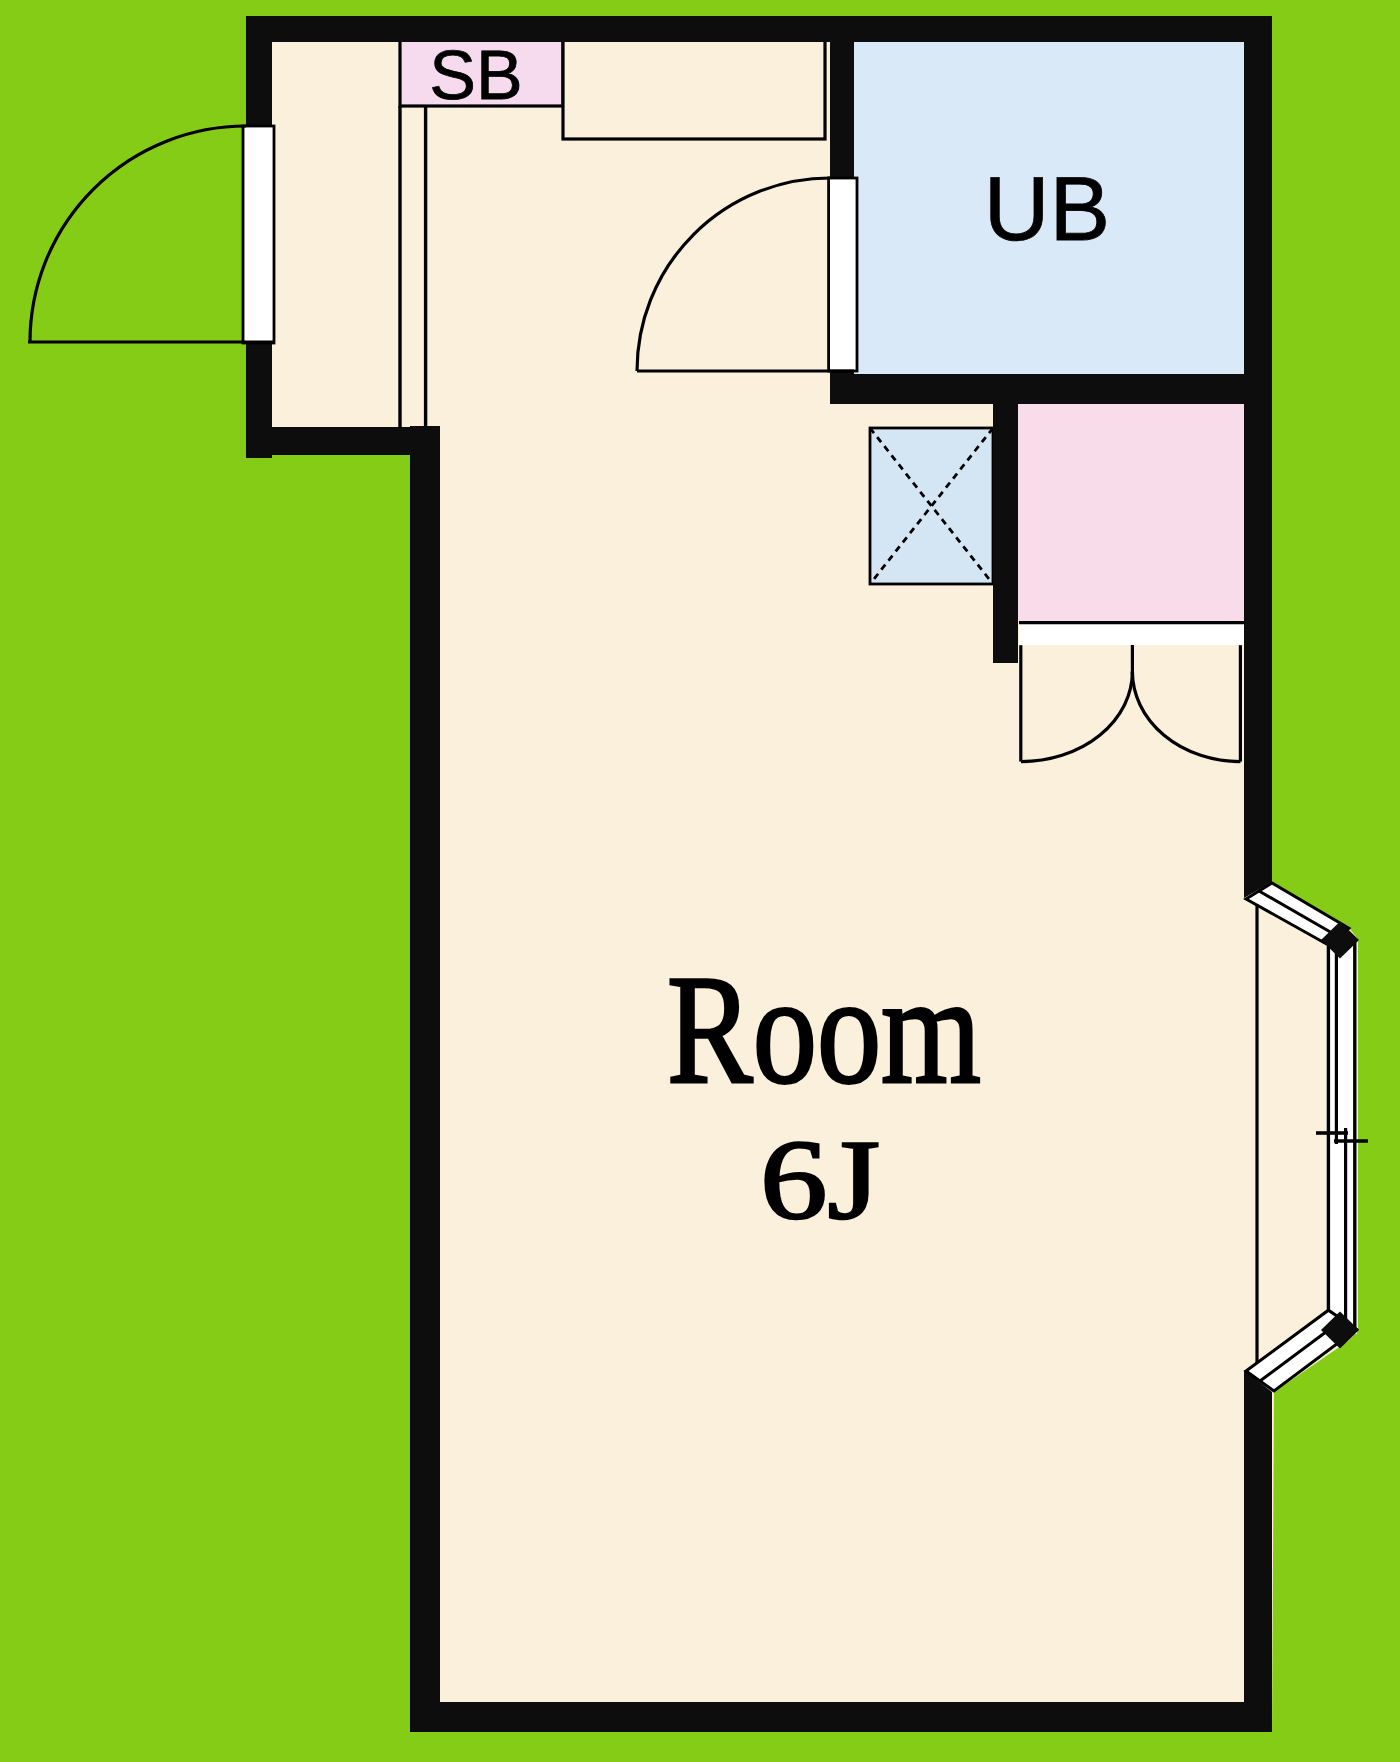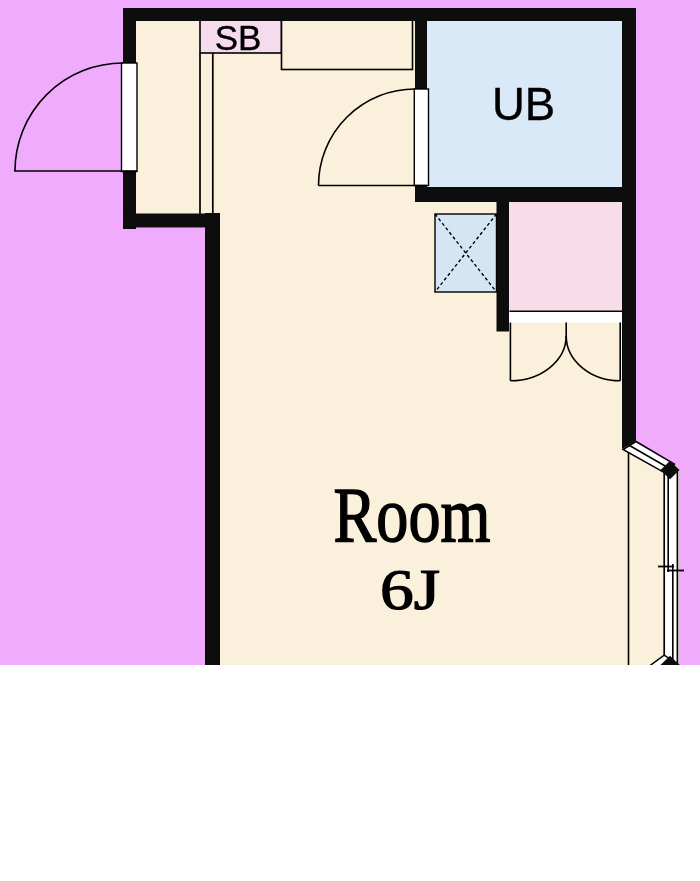--- a/index.html
+++ b/index.html
@@ -1,16 +1,16 @@
 <!DOCTYPE html>
 <html><head>
 <meta charset="utf-8">
 <style>
   html,body{margin:0;padding:0;background:#ffffff;}
-  .wrap{width:700px;height:665px;position:relative;background:#f0abfc;overflow:hidden;}
+  .wrap{width:700px;height:881px;position:relative;background:#84cc16;overflow:hidden;}
   svg{display:block;}
   text{font-family:"Liberation Sans",sans-serif;}
   .serif{font-family:"Liberation Serif",serif;}
 </style>
 </head>
 <body>
 <div class="wrap">
 <svg width="700" height="881" viewBox="0 0 700 881">
 
   <polygon points="123,8 636,8 636,441 674.5,464 679,469.5 679,665.5 674,670.5 637,696 636,866 206,866 206,227.5 123,227.5" fill="#faf0db" stroke="none"></polygon>

